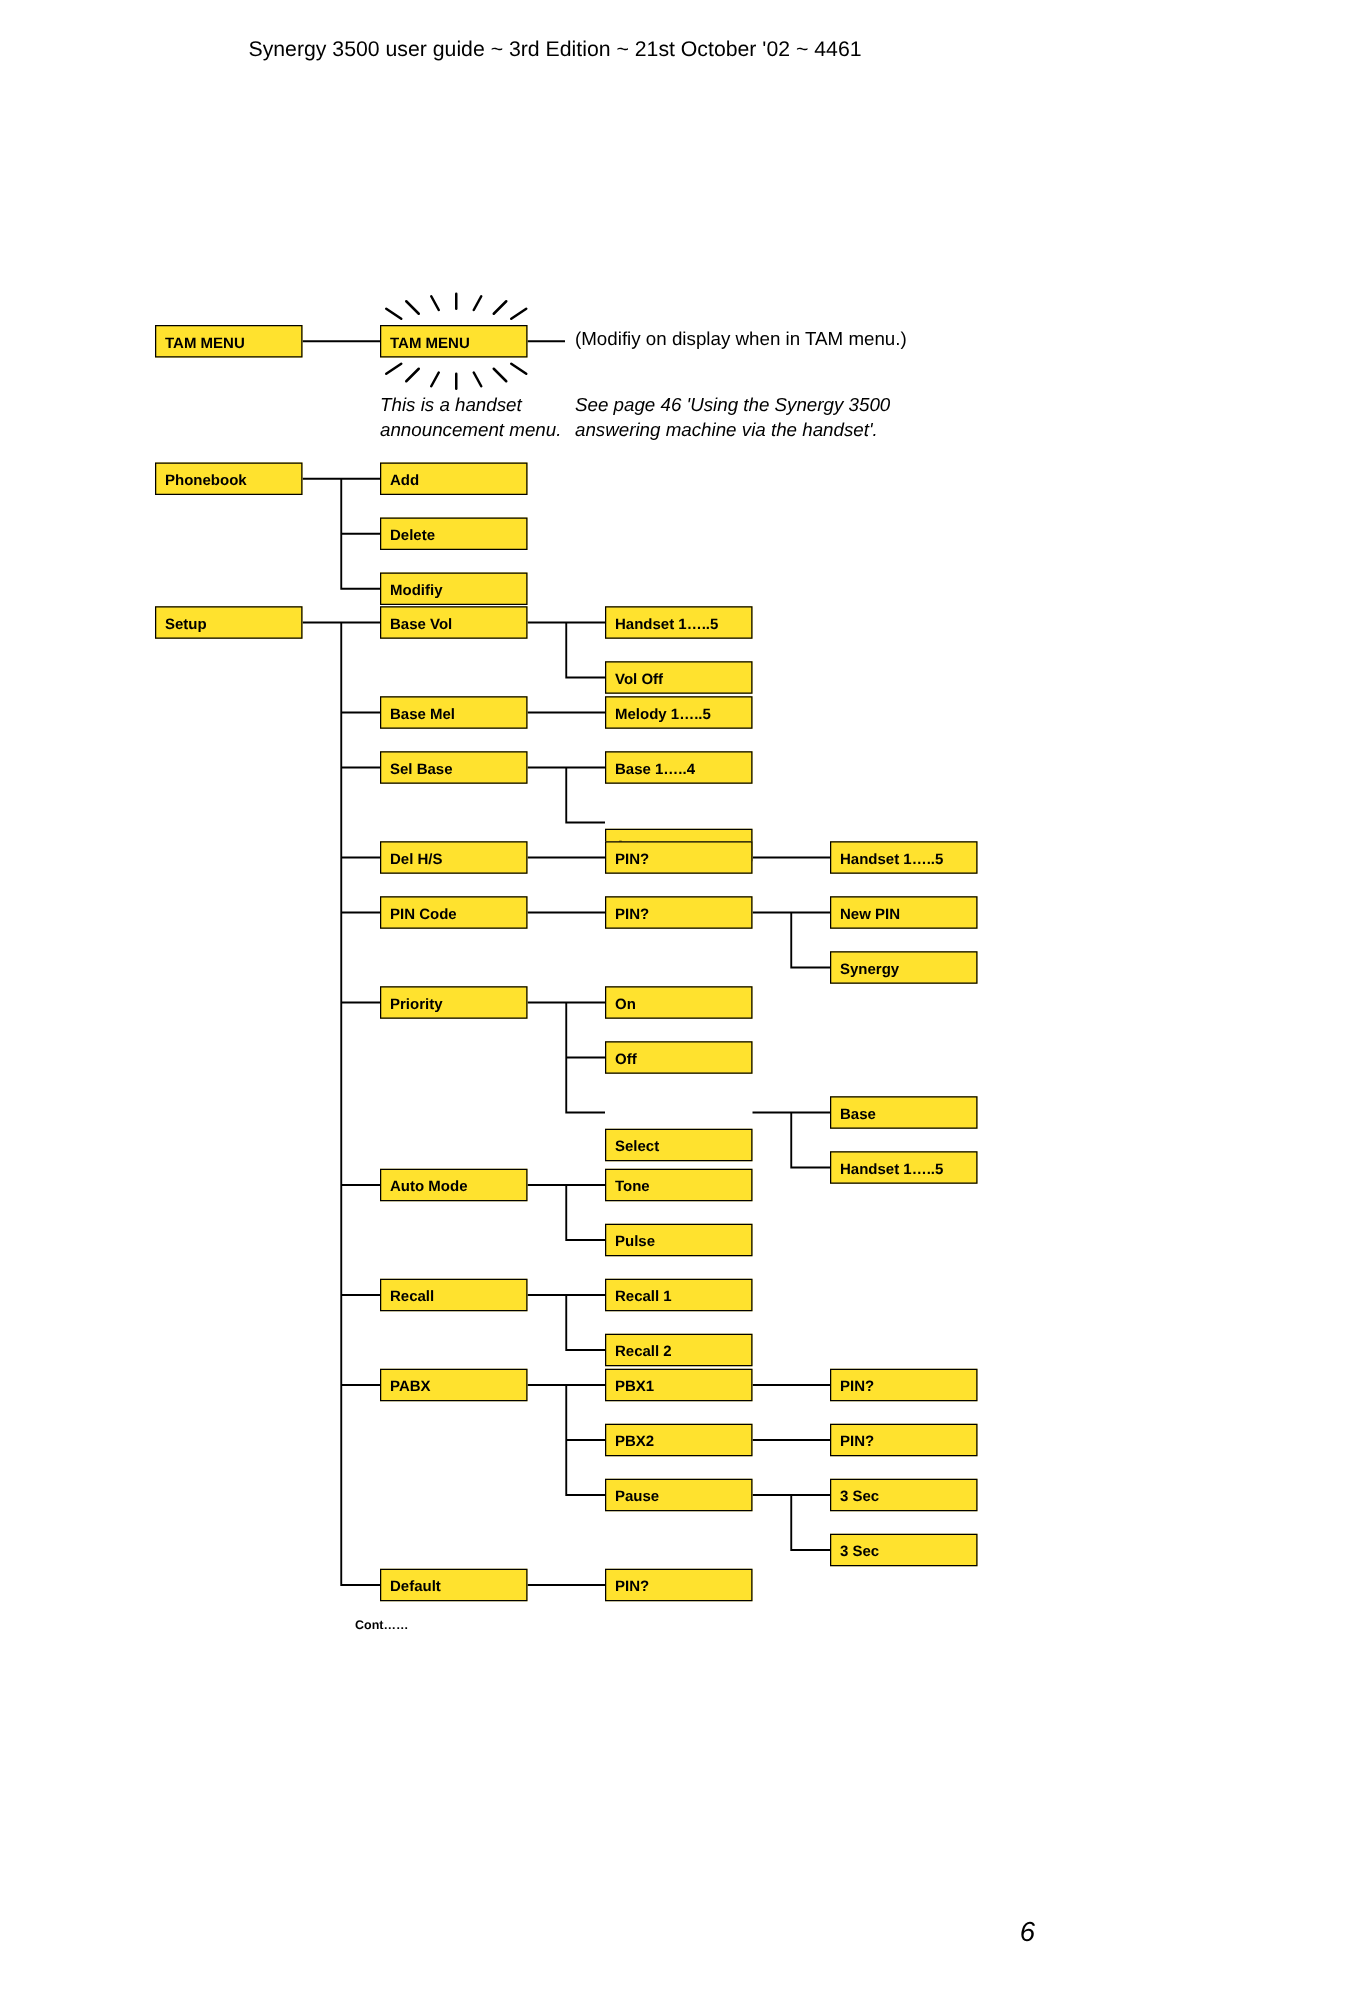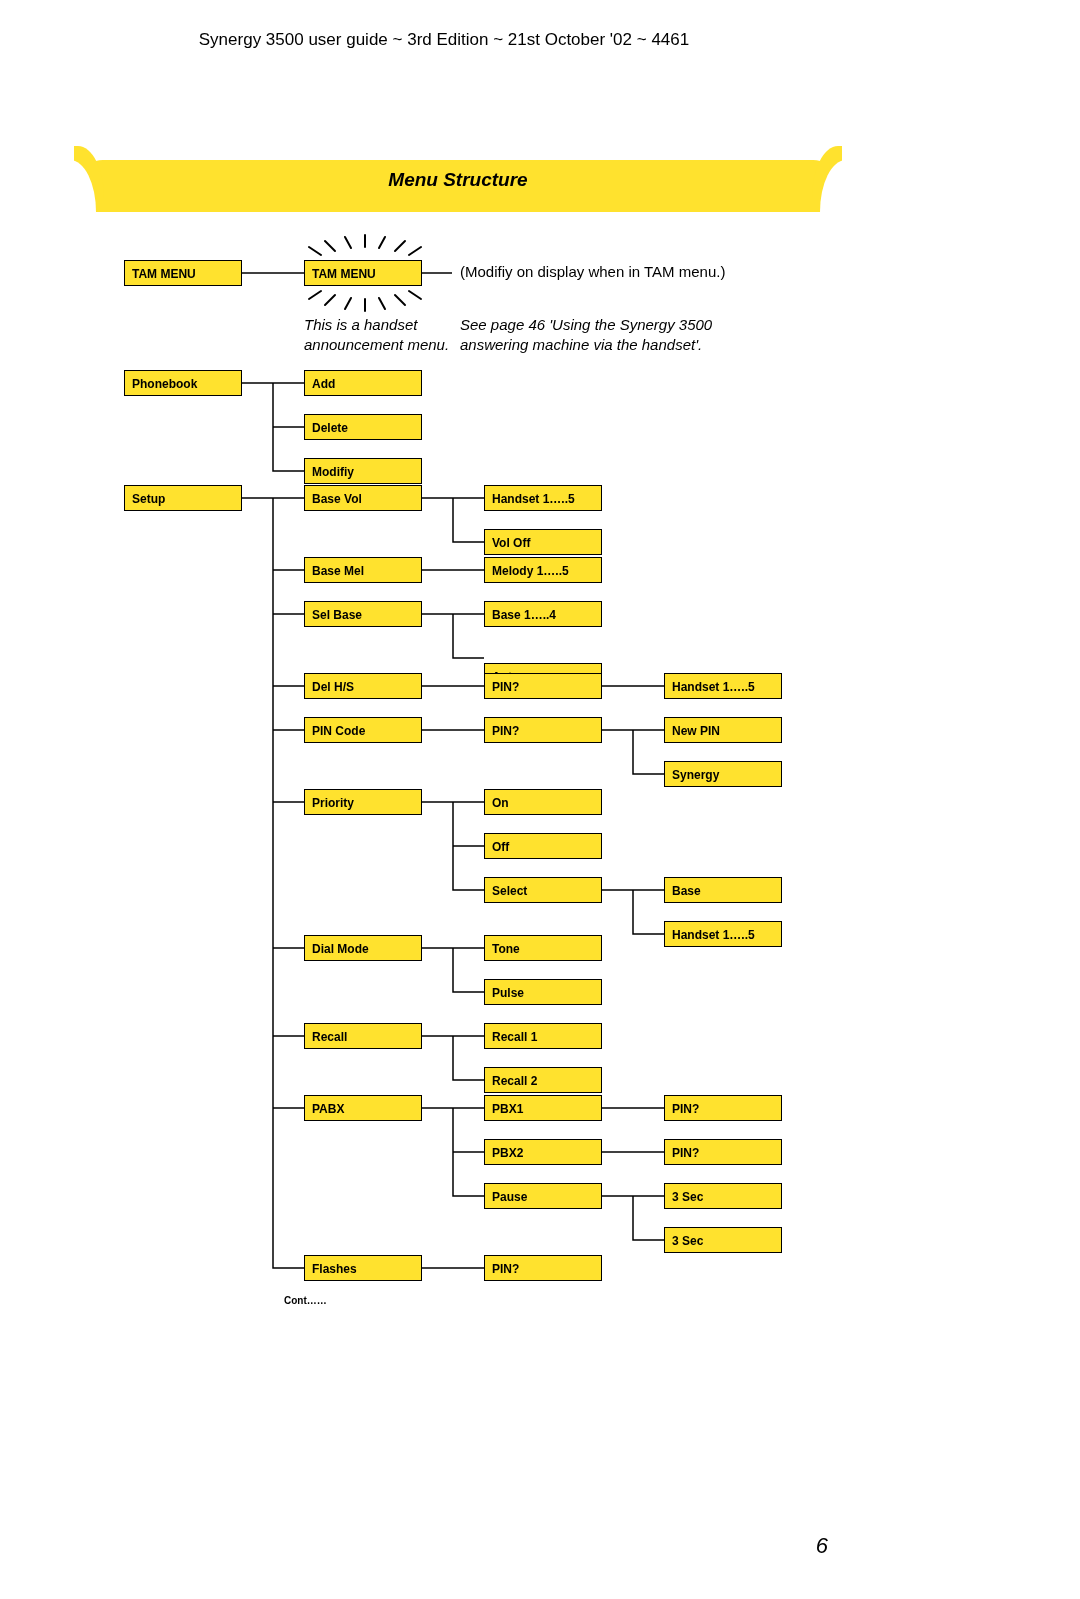--- a/index.html
+++ b/index.html
@@ -126,21 +126,20 @@
     font-style: italic;
     font-size: 22px;
   }
 </style>
 </head>
 <body>
 
 <div class="page">
   <div class="header-line">Synergy 3500 user guide ~ 3rd Edition ~ 21st October '02 ~ 4461</div>
 
-  <div class="banner">Menu Structure</div>
 
   <div class="grid">
 
     <svg class="lines">
 
       <line x1="118" y1="13" x2="180" y2="13"></line>
       <line x1="298" y1="13" x2="328" y2="13"></line>
 
       <line x1="118" y1="123" x2="180" y2="123"></line>
 
@@ -247,41 +246,41 @@
     <div class="box c3" style="top:413px">Handset 1…..5</div>
 
     <div class="box c1" style="top:457px">PIN Code</div>
     <div class="box c2" style="top:457px">PIN?</div>
     <div class="box c3" style="top:457px">New PIN</div>
     <div class="box c3" style="top:501px">Synergy</div>
 
     <div class="box c1" style="top:529px">Priority</div>
     <div class="box c2" style="top:529px">On</div>
     <div class="box c2" style="top:573px">Off</div>
-    <div class="box c2" style="top:617px">Select</div>
+    <div class="box c2" style="top:643px">Select</div>
     <div class="box c3" style="top:617px">Base</div>
     <div class="box c3" style="top:661px">Handset 1…..5</div>
 
-    <div class="box c1" style="top:675px">Dial Mode</div>
+    <div class="box c1" style="top:675px">Auto Mode</div>
     <div class="box c2" style="top:675px">Tone</div>
     <div class="box c2" style="top:719px">Pulse</div>
 
     <div class="box c1" style="top:763px">Recall</div>
     <div class="box c2" style="top:763px">Recall 1</div>
     <div class="box c2" style="top:807px">Recall 2</div>
 
     <div class="box c1" style="top:835px">PABX</div>
     <div class="box c2" style="top:835px">PBX1</div>
     <div class="box c3" style="top:835px">PIN?</div>
     <div class="box c2" style="top:879px">PBX2</div>
     <div class="box c3" style="top:879px">PIN?</div>
     <div class="box c2" style="top:923px">Pause</div>
     <div class="box c3" style="top:923px">3 Sec</div>
     <div class="box c3" style="top:967px">3 Sec</div>
 
-    <div class="box c1" style="top:995px">Flashes</div>
+    <div class="box c1" style="top:995px">Default</div>
     <div class="box c2" style="top:995px">PIN?</div>
 
     <div class="cont" style="left:160px; top:1035px;">Cont……</div>
   </div>
 
   <div class="pagenum">6</div>
 </div>
 
 </body></html>

